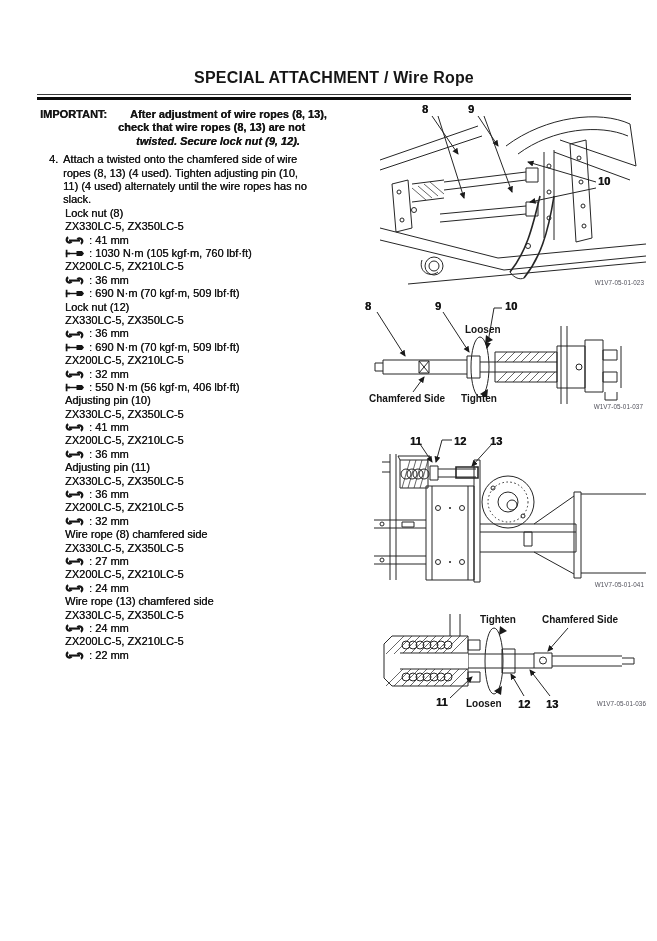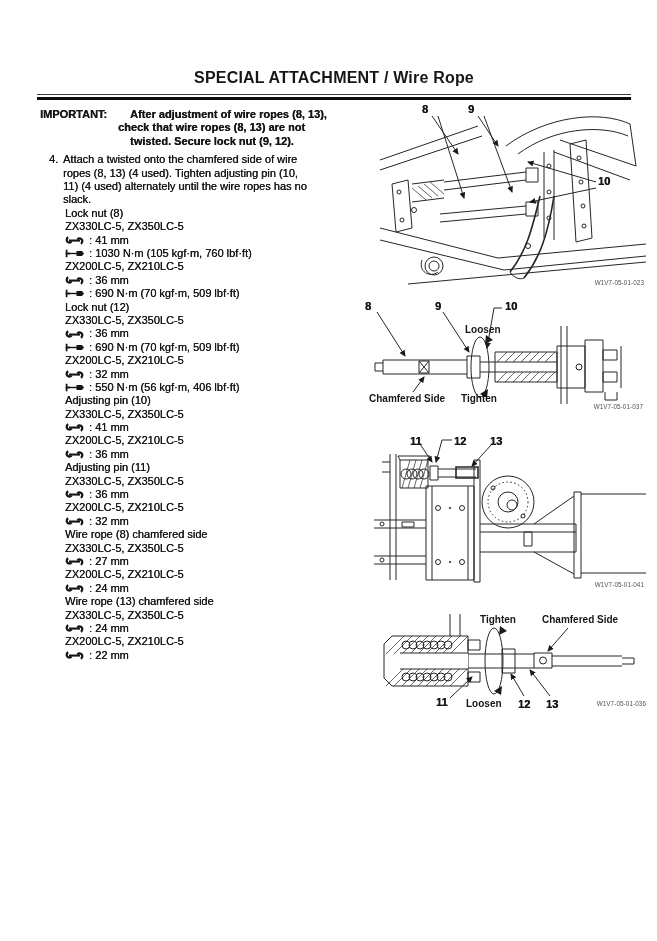--- a/index.html
+++ b/index.html
@@ -14,21 +14,21 @@
   .rule .thick{height:3px;background:#0c0c0c;margin-top:1.6px;}
 
   
   .leftcol{position:absolute;left:40px;top:108px;width:334px;font-size:11px;
            line-height:13.4px;text-shadow:.3px 0 0 currentColor;}
   .important{display:flex;font-weight:bold;}
   .imp-label{width:76px;flex:none;}
   .imp-lines{flex:1;}
   .imp-lines .l1{margin-left:14px;}
   .imp-lines .l2{margin-left:2px;}
-  .imp-lines .l3{margin-left:14px;}
+  .imp-lines .l3{margin-left:20px;font-style:italic;}
   .step{display:flex;margin-top:5px;}
   .step-num{width:14px;flex:none;margin-left:9px;}
   .step-body{flex:1;}
   .speclist{margin-left:25px;}
   .spec-row{height:13.4px;display:flex;align-items:center;white-space:nowrap;}
   .spec-icon{width:19px;height:9px;margin-right:5px;flex:none;display:inline-block;}
   .spec-icon svg{display:block;width:19px;height:9px;}
 
   
   .fig{position:absolute;}

